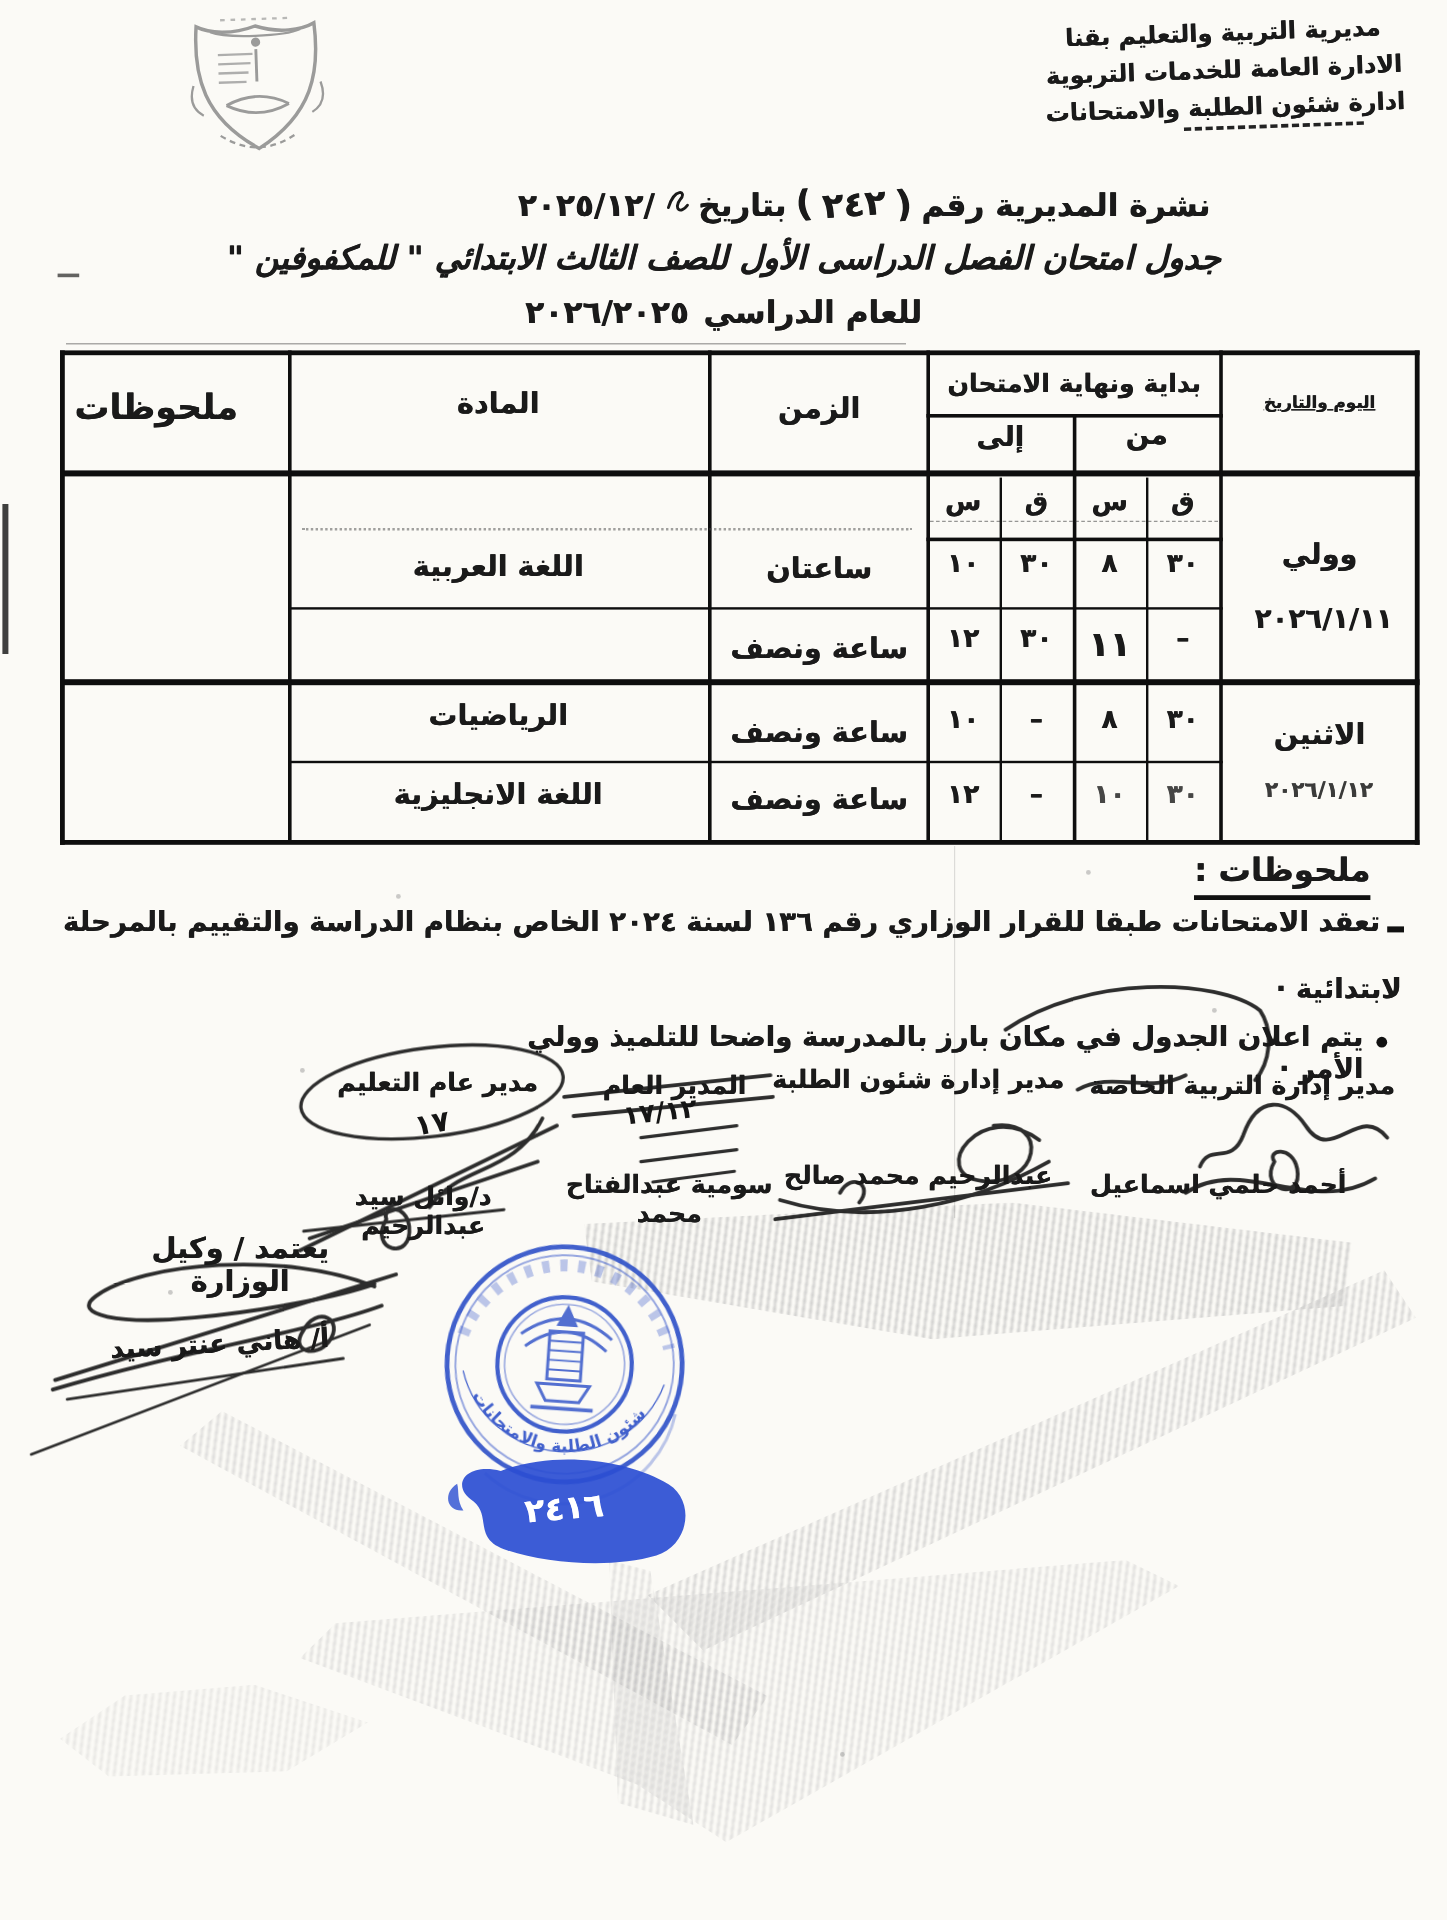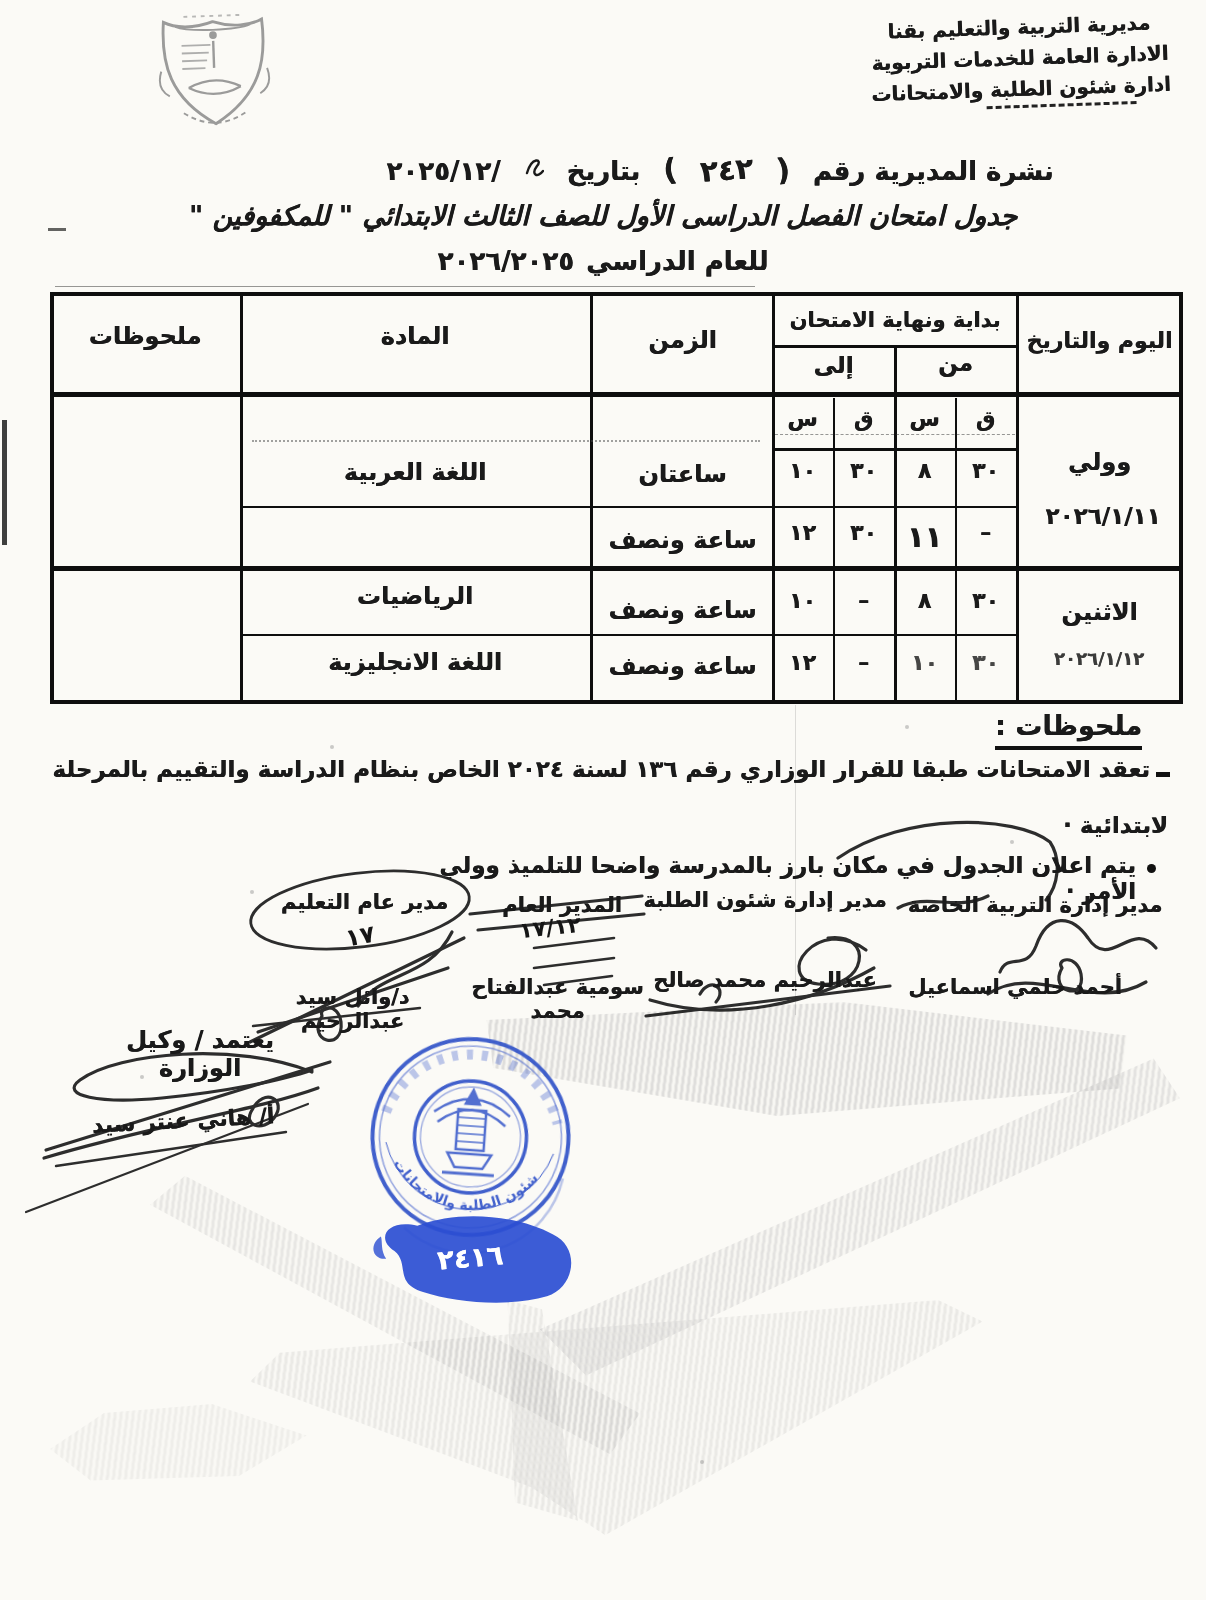--- a/index.html
+++ b/index.html
@@ -62,21 +62,21 @@
     </svg>
   </div>
 
   <div class="t txt letterhead rtl" style="left:845px;top:12px;width:350px;transform:rotate(-2deg);">
     <div>مديرية التربية والتعليم بقنا</div>
     <div>الادارة العامة للخدمات التربوية</div>
     <div>ادارة شئون الطلبة والامتحانات</div>
     <div style="width:150px;margin:0 auto;border-top:3px dashed #222;margin-right:60px;"></div>
   </div>
 
-  <div class="t txt" style="left:320px;top:152px;width:800px;display:flex;direction:ltr;justify-content:center;align-items:baseline;gap:23px;font-size:26px;">
+  <div class="t txt" style="left:320px;top:152px;width:800px;display:flex;direction:ltr;justify-content:center;align-items:baseline;gap:8px;font-size:26px;">
     <span class="ltr">٢٠٢٥/١٢/</span>
     <span style="display:inline-block;">
       <svg width="20" height="28" viewBox="0 0 20 28">
           <path d="M3,21 C8,4 19,7 13,14 C7,22 13,27 19,19" fill="none" stroke="#1a1a1a" stroke-width="2.4" stroke-linecap="round"></path>
         </svg>
     </span>
     <span class="rtl">بتاريخ</span>
     <span class="hwparen">(</span>
     <span class="hw">٢٤٢</span>
     <span class="hwparen">)</span>
@@ -104,27 +104,27 @@
   <div class="gl txt" style="left:772px;top:292px;width:3px;height:408px;"></div>
   <div class="gl txt" style="left:833px;top:398px;width:2px;height:302px;"></div>
   <div class="gl txt" style="left:894px;top:345px;width:3px;height:355px;"></div>
   <div class="gl txt" style="left:955px;top:398px;width:2px;height:302px;"></div>
   <div class="gl txt" style="left:1016px;top:292px;width:3px;height:408px;"></div>
   <div class="gl txt" style="left:1179px;top:292px;width:4px;height:412px;"></div>
   <div style="position:absolute;left:2px;top:420px;width:5px;height:125px;background:#000;opacity:.75;z-index:2;"></div>
   <div class="dotted-artifact" style="left:252px;top:440px;width:508px;border-top:2px dotted rgba(70,70,70,.5);"></div>
   <div class="dotted-artifact" style="left:775px;top:434px;width:240px;border-top:1px dashed rgba(50,50,50,.5);"></div>
 
-  <div class="t txt c rtl" style="left:60px;top:322px;width:170px;font-size:24px;">ملحوظات</div>
+  <div class="t txt c rtl" style="left:45px;top:322px;width:170px;font-size:29px;">ملحوظات</div>
   <div class="t txt c rtl" style="left:250px;top:322px;width:330px;font-size:24px;">المادة</div>
   <div class="t txt c rtl" style="left:600px;top:326px;width:165px;font-size:24px;">الزمن</div>
   <div class="t txt c rtl" style="left:775px;top:308px;width:240px;font-size:21px;">بداية ونهاية الامتحان</div>
   <div class="t txt c rtl" style="left:775px;top:352px;width:117px;font-size:23px;">إلى</div>
   <div class="t txt c rtl" style="left:897px;top:350px;width:117px;font-size:23px;">من</div>
-  <div class="t txt c rtl" style="left:1022px;top:328px;width:155px;font-size:22px;">اليوم والتاريخ</div>
+  <div class="t txt c rtl" style="left:1022px;top:328px;width:155px;font-size:14px;text-decoration:underline;">اليوم والتاريخ</div>
   <div class="t txt c rtl" style="left:772px;top:406px;width:61px;font-size:22px;">س</div>
   <div class="t txt c rtl" style="left:833px;top:406px;width:61px;font-size:22px;">ق</div>
   <div class="t txt c rtl" style="left:894px;top:406px;width:61px;font-size:22px;">س</div>
   <div class="t txt c rtl" style="left:955px;top:406px;width:61px;font-size:22px;">ق</div>
 
   <div class="t txt c rtl" style="left:250px;top:458px;width:330px;font-size:24px;">اللغة العربية</div>
   <div class="t txt c rtl" style="left:600px;top:460px;width:165px;font-size:24px;">ساعتان</div>
   <div class="t txt c" style="left:772px;top:458px;width:61px;font-size:22px;">١٠</div>
   <div class="t txt c" style="left:833px;top:458px;width:61px;font-size:22px;">٣٠</div>
   <div class="t txt c" style="left:894px;top:458px;width:61px;font-size:22px;">٨</div>

